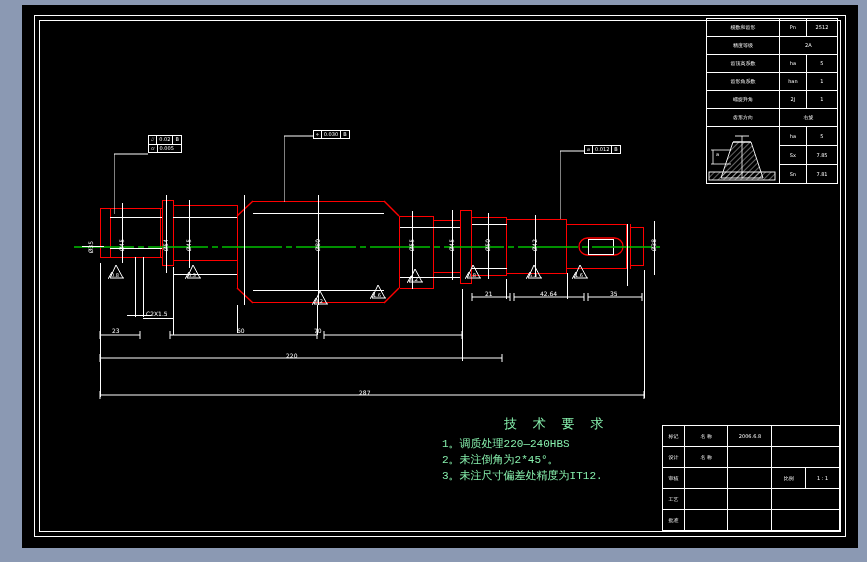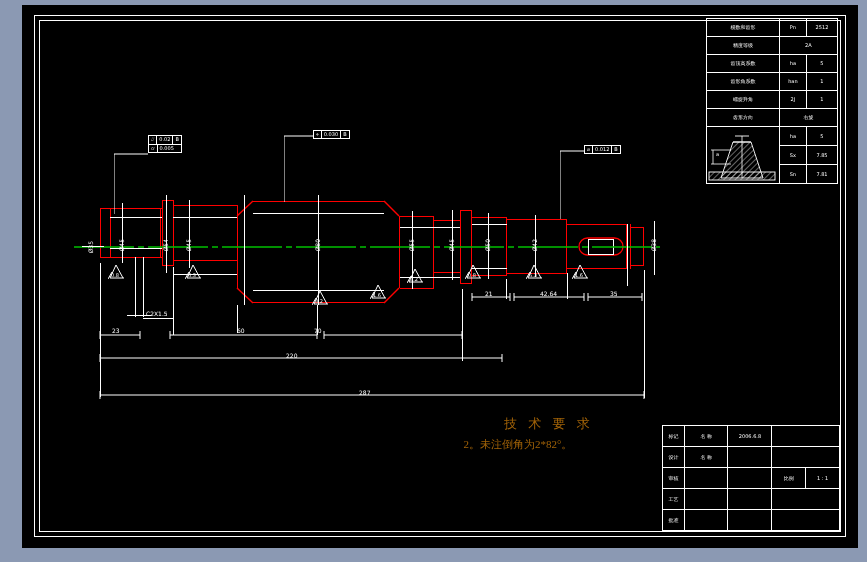--- a/index.html
+++ b/index.html
@@ -32,21 +32,21 @@
   .fcf.two > .row > span{display:flex;align-items:center;justify-content:center;color:#fff;font-size:5px;
               padding:0 2px;border-right:1px solid #fff;line-height:1;}
   .fcf.two > .row > span:last-child{border-right:none;}
 
   
   .sf{position:absolute;width:18px;height:16px;}
   .sf svg{position:absolute;left:0;top:0;}
   .sf .v{position:absolute;left:3px;top:9px;color:#fff;font-size:5px;line-height:6px;}
 
   
-  #tech{position:absolute;color:#a16207;font-family:Liberation Serif, serif;text-align:center;}
+  #tech{position:absolute;color:#86efac;font-family:Liberation Mono, monospace;}
   #tech .t-title{font-size:13px;letter-spacing:4px;margin-left:62px;margin-bottom:3px;}
   #tech .t-line{font-size:11px;line-height:16px;white-space:nowrap;}
 
   
   table.blk{position:absolute;border-collapse:collapse;color:#fff;font-size:5px;}
   table.blk td{border:1px solid #fff;padding:0;text-align:center;vertical-align:middle;line-height:1;}
 </style>
 </head>
 <body>
 
@@ -381,21 +381,23 @@
       </tr>
       <tr>
         <td style="height:18px;">Sn</td>
         <td>7.81</td>
       </tr>
     </tbody>
       </table>
 
     <div id="tech" style="left:420px;top:410px;">
       <div class="t-title">技 术 要 求</div>
-      <div class="t-line">2。未注倒角为2*82°。</div>
+      <div class="t-line">1。调质处理220—240HBS</div>
+      <div class="t-line">2。未注倒角为2*45°。</div>
+      <div class="t-line">3。未注尺寸偏差处精度为IT12.</div>
     </div>
 
     <table class="blk" style="left:640px;top:420px;width:178px;">
       <tbody>
           <tr>
         <td style="width:22px;height:20px;">标记</td>
         <td style="width:44px;">名 称</td>
         <td style="width:44px;">2006.6.8</td>
         <td colspan="2" style="width:68px;"></td>
       </tr>

